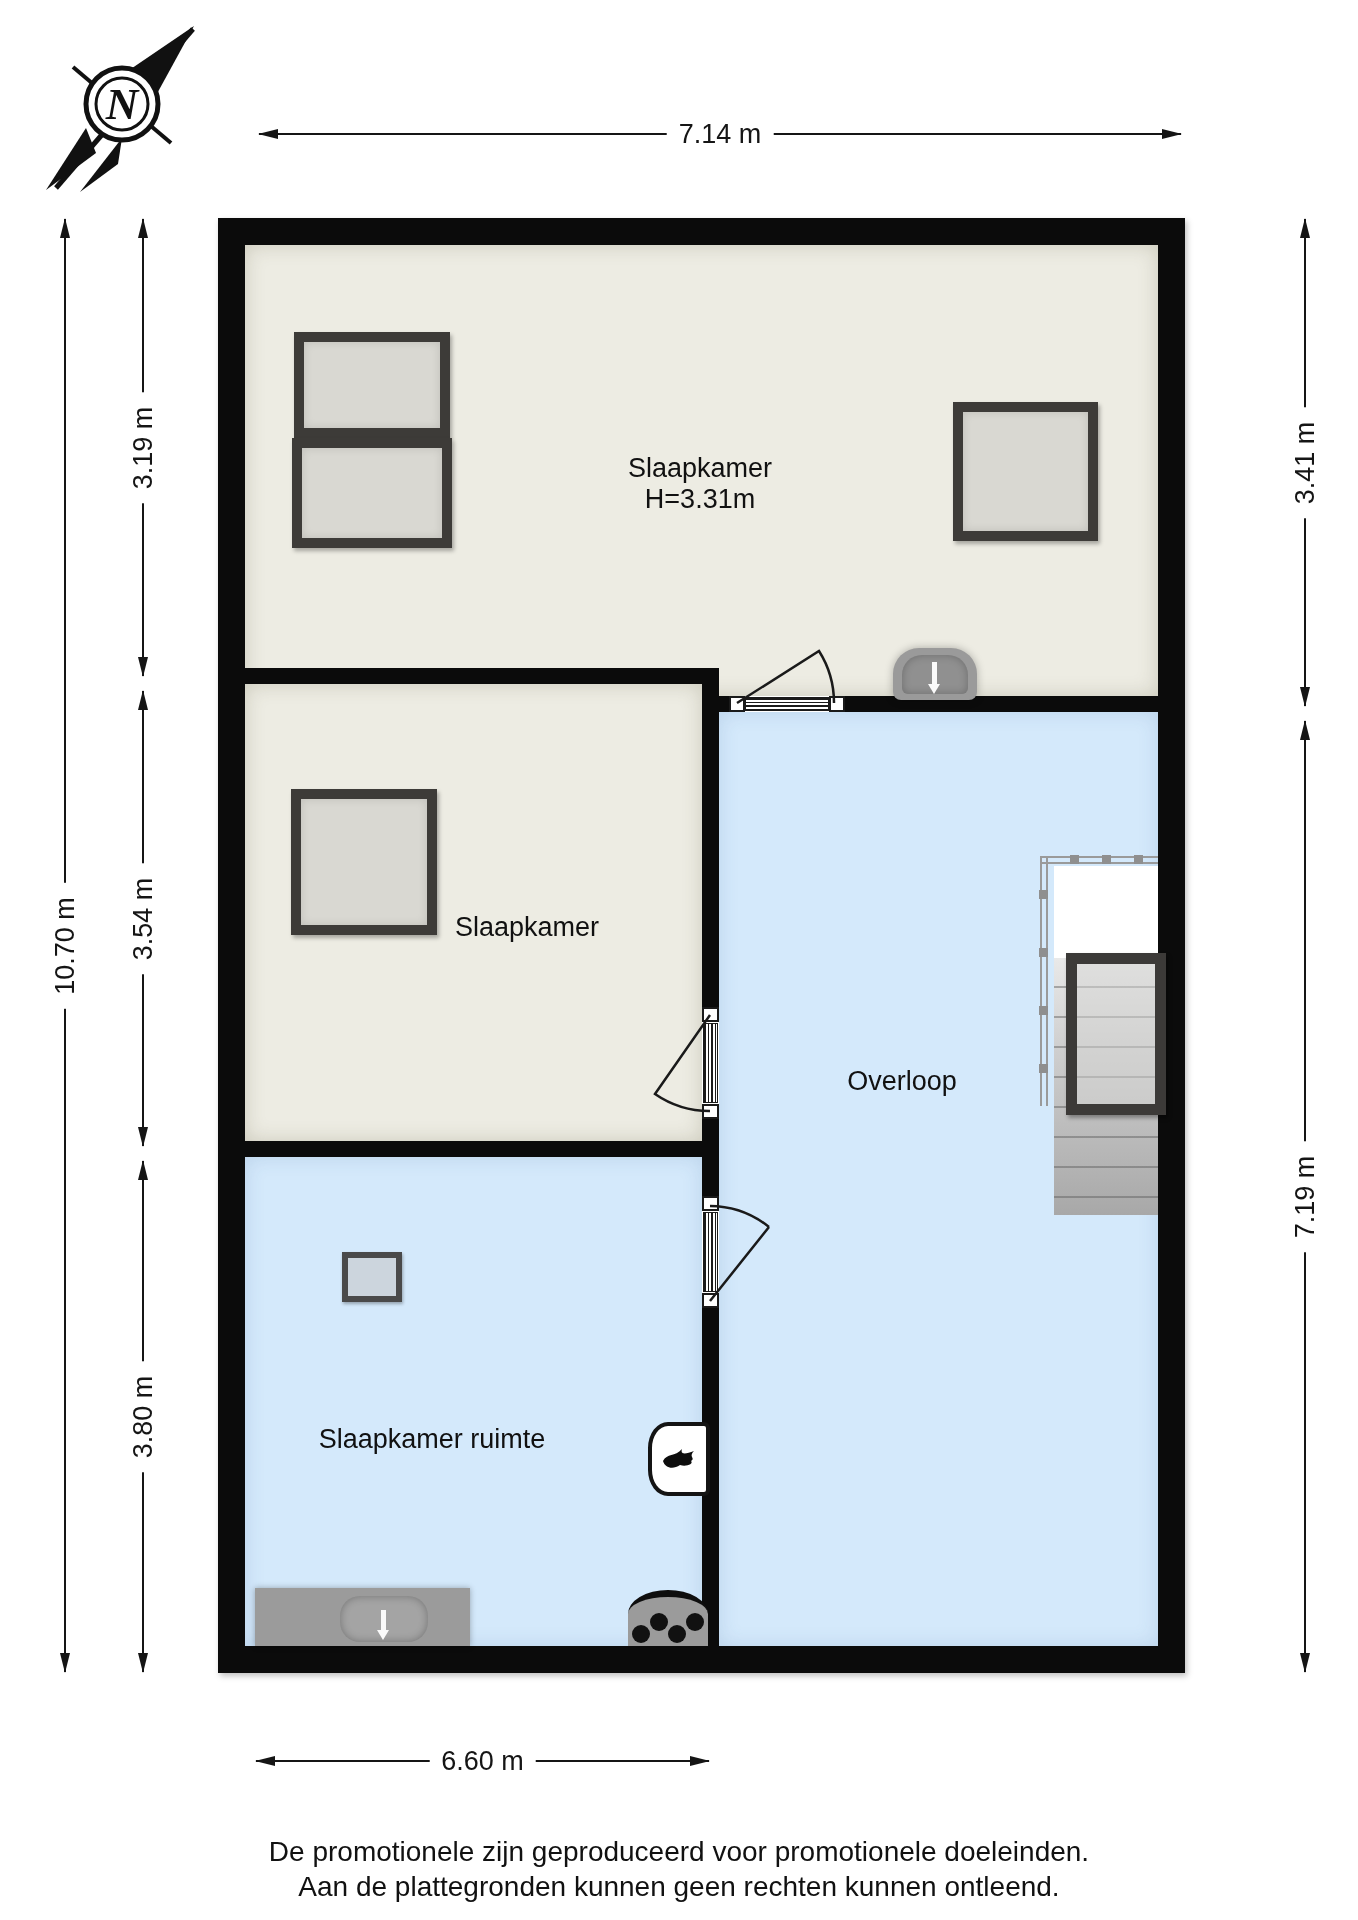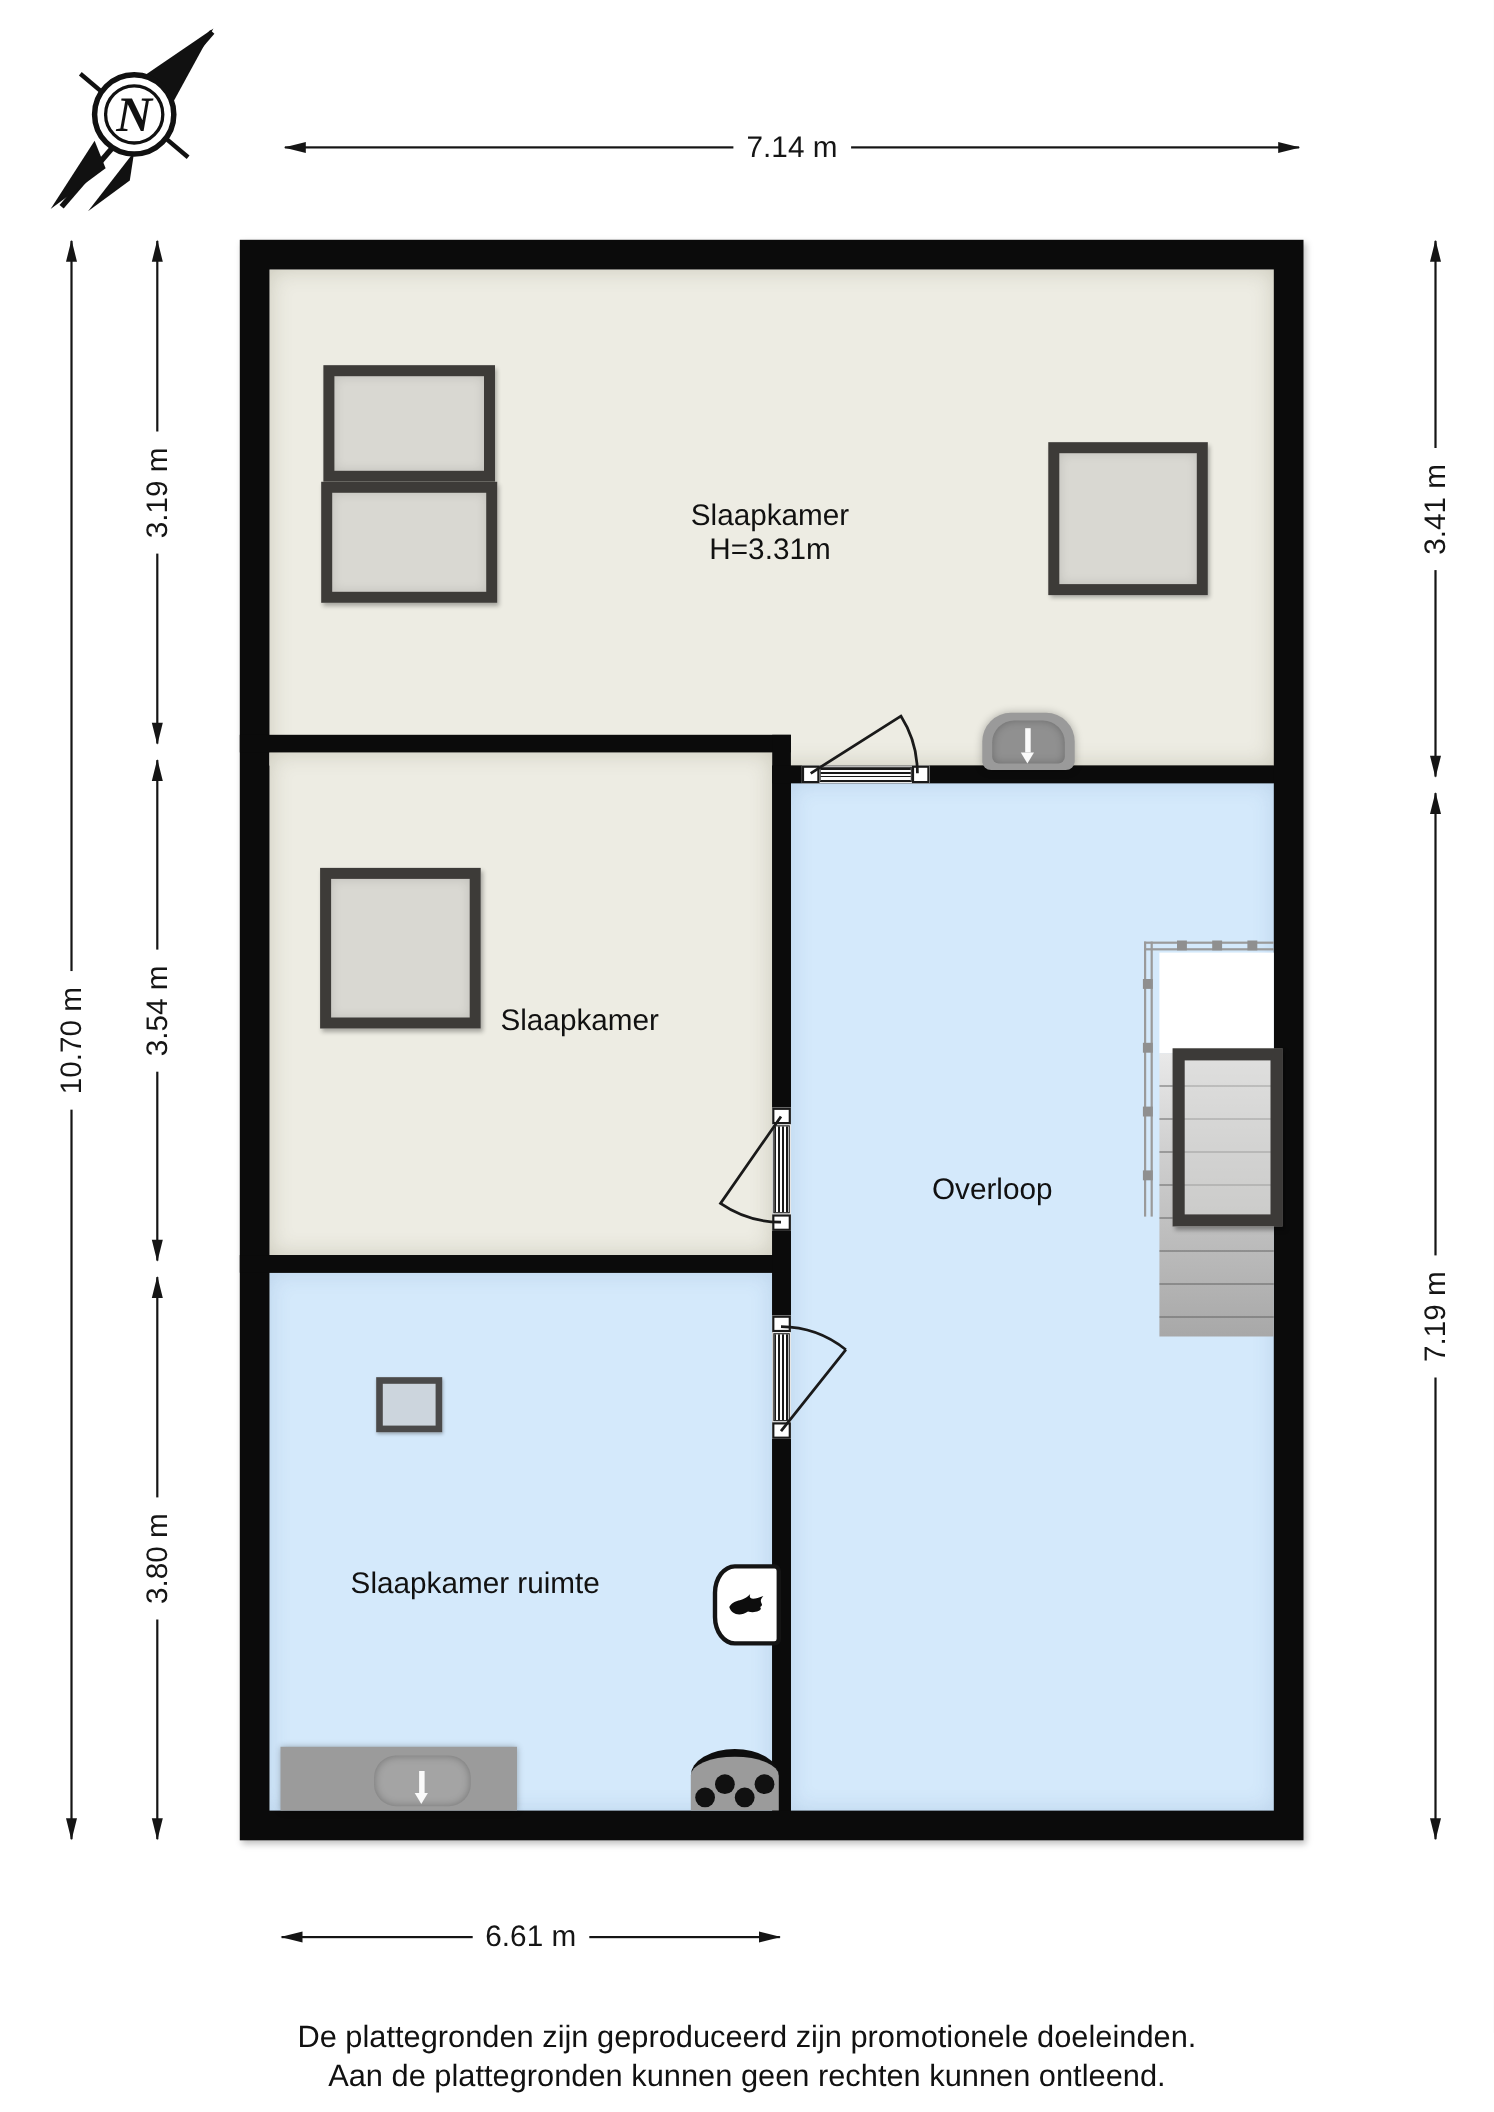--- a/index.html
+++ b/index.html
@@ -115,21 +115,21 @@
     <div class="line-v"></div>
       <div class="ar ar-t"></div>
       <div class="ar ar-b"></div>
     <div class="lbl rot">7.19 m</div>
   </div>
 
   <div class="dim" style="left:255px;top:1747px;width:455px;height:28px">
     <div class="line-h"></div>
       <div class="ar ar-l"></div>
       <div class="ar ar-r"></div>
-    <div class="lbl">6.61 m</div>
+    <div class="lbl">6.60 m</div>
   </div>
 
 
   <div class="abs plan-frame" style="left:218px;top:218px;width:967px;height:1455px"></div>
 
   <div class="abs room-beige" style="left:245px;top:245px;width:913px;height:451px"></div>
   <div class="abs room-beige" style="left:245px;top:684px;width:457px;height:457px"></div>
   <div class="abs room-blue" style="left:719px;top:712px;width:439px;height:934px"></div>
   <div class="abs room-blue" style="left:245px;top:1157px;width:457px;height:489px"></div>
 
@@ -205,17 +205,17 @@
 
   <div class="room-label" style="left:560px;top:453px;width:280px">
     <div>Slaapkamer</div>
     <div>H=3.31m</div>
   </div>
   <div class="room-label" style="left:427px;top:912px;width:200px">Slaapkamer</div>
   <div class="room-label" style="left:802px;top:1066px;width:200px">Overloop</div>
   <div class="room-label" style="left:302px;top:1424px;width:260px">Slaapkamer ruimte</div>
 
   <div class="footer" style="top:1834px">
-    <div>De plattegronden zijn geproduceerd zijn promotionele doeleinden.</div>
+    <div>De promotionele zijn geproduceerd voor promotionele doeleinden.</div>
     <div>Aan de plattegronden kunnen geen rechten kunnen ontleend.</div>
   </div>
 
 </div>
 
 </body></html>

